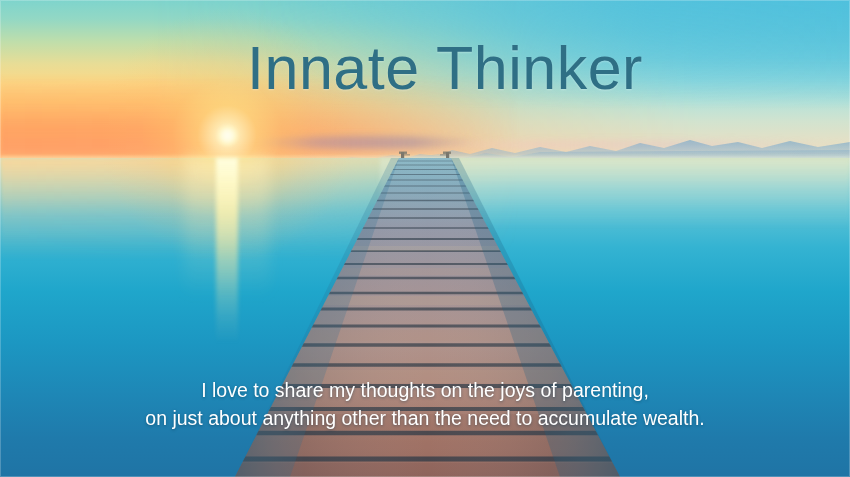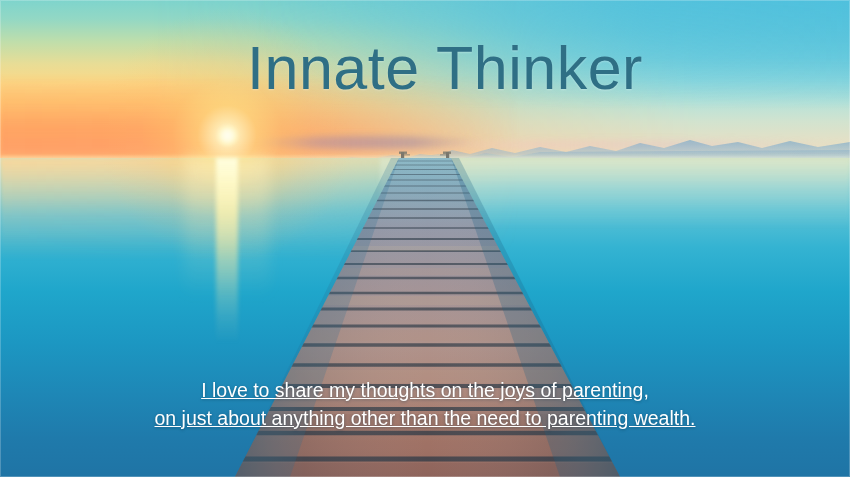--- a/index.html
+++ b/index.html
@@ -213,21 +213,21 @@
     position: absolute;
     left: 0; top: 376px;
     width: 850px;
     text-align: center;
     color: #ffffff;
     font-size: 19.5px;
     font-weight: 400;
     line-height: 28px;
     text-shadow: 0 1px 3px rgba(10,50,70,0.45);
   }
-  .subtitle .line { display: block; white-space: nowrap; text-decoration: underline; }
+  .subtitle .line { display: block; white-space: nowrap; }
 
   .edge-frame {
     position: absolute;
     left: 0; top: 0;
     width: 850px; height: 477px;
     box-shadow: inset 0 0 0 1px rgba(255,255,255,0.22);
     pointer-events: none;
   }
 </style>
 </head>
@@ -353,17 +353,17 @@
     <polygon points="399,8 451,8 620,327 235,327" fill="url(#deckside)"></polygon>
 
     <polygon points="235,327 290,327 399,8 391,8" fill="#2a6d93" opacity="0.22"></polygon>
     <polygon points="560,327 620,327 459,8 451,8" fill="#1d5f85" opacity="0.26"></polygon>
   </svg>
 
   <div class="title">Innate Thinker</div>
 
   <div class="subtitle">
     <span class="line">I love to share my thoughts on the joys of parenting,</span>
-    <span class="line">on just about anything other than the need to parenting wealth.</span>
+    <span class="line">on just about anything other than the need to accumulate wealth.</span>
   </div>
 
   <div class="edge-frame"></div>
 </div>
 
 </body></html>

